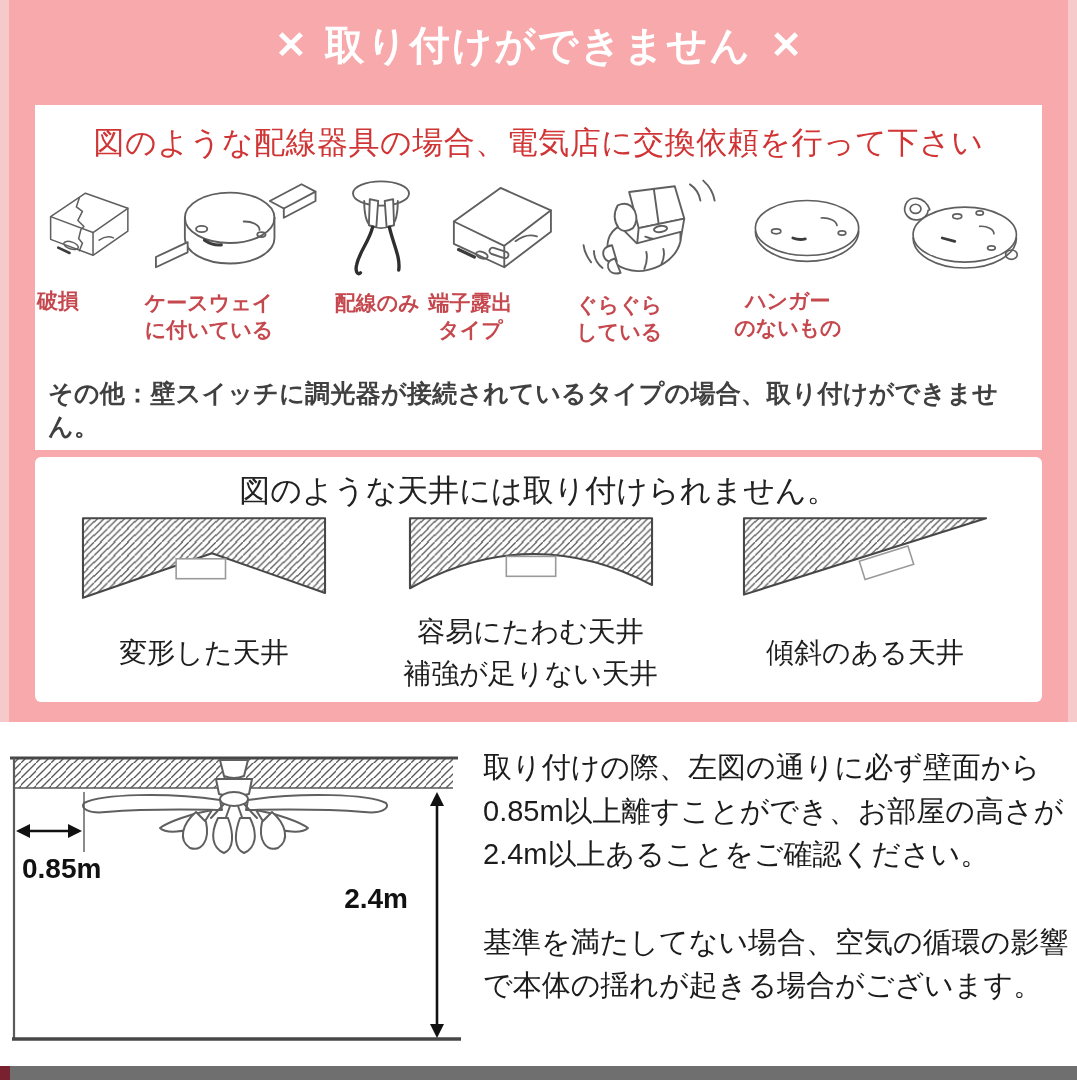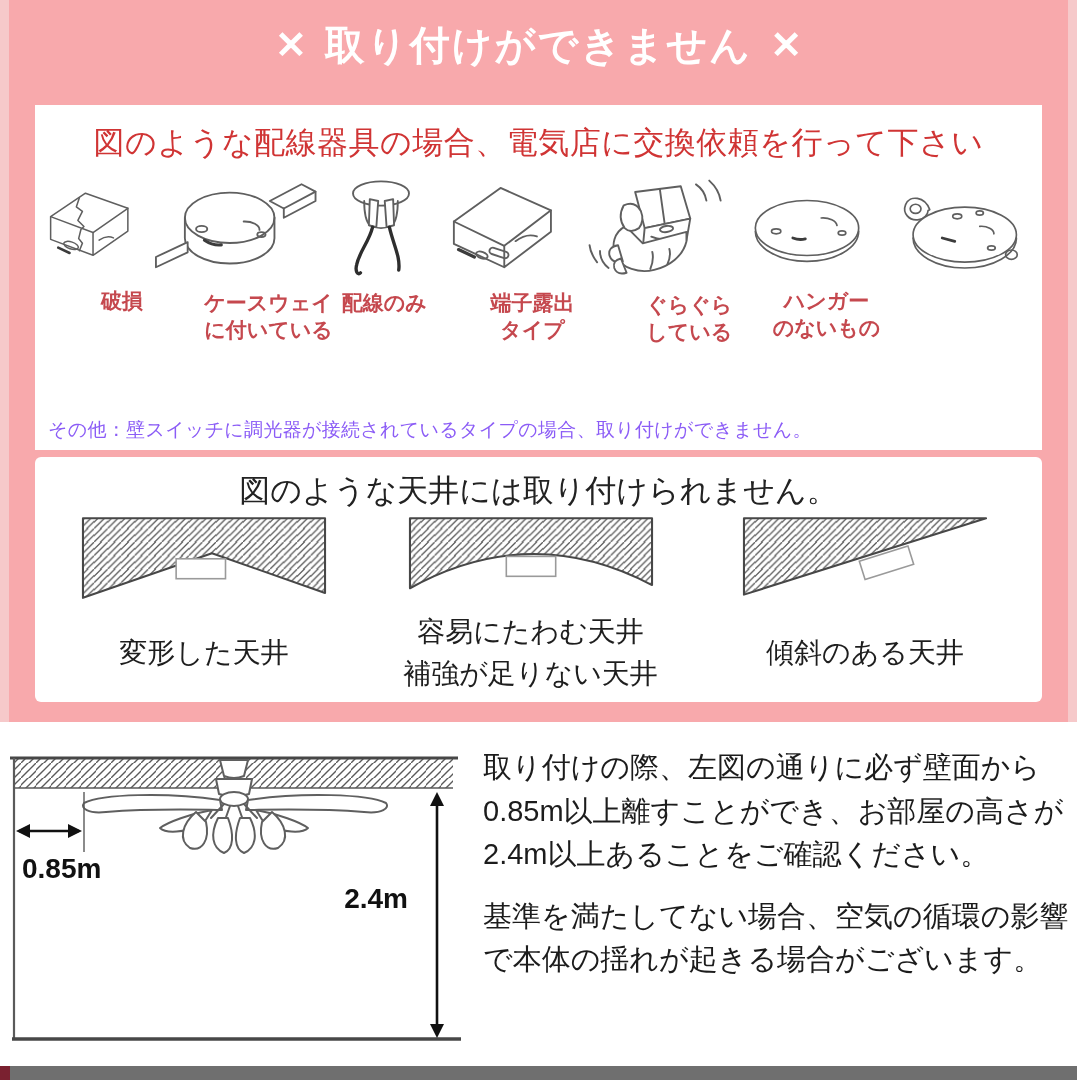--- a/index.html
+++ b/index.html
@@ -13,37 +13,37 @@
 
   .header { position:absolute; left:0; top:0; width:1077px; height:90px;
             display:flex; align-items:center; justify-content:center; gap:18px; color:#ffffff; }
   .header .xmark { font-size:38px; font-weight:bold; }
   .header .btitle { font-size:40px; font-weight:bold; letter-spacing:2px; }
 
   
   .panel1 { position:absolute; left:35px; top:105px; width:1007px; height:345px; background:#ffffff; }
   .p1-heading { margin:17px 8px 0; text-align:center; font-size:31px; color:#d03434; font-weight:500; letter-spacing:0.5px; }
   .icons-row { position:absolute; left:0; top:68px; width:1007px; display:flex; justify-content:space-between; align-items:flex-start; padding:0 2px; box-sizing:border-box; }
-  .witem { display:flex; flex-direction:column; align-items:flex-end; }
+  .witem { display:flex; flex-direction:column; align-items:flex-start; }
   .wlabel { margin-top:5px; font-size:21px; font-weight:bold; color:#c5484e; text-align:center; line-height:1.28; white-space:pre-line; }
-  .note { position:absolute; left:13px; bottom:7px; font-size:19px; font-weight:normal; color:#8b5cf6; letter-spacing:0.3px; }
+  .note { position:absolute; left:13px; bottom:7px; font-size:25px; font-weight:bold; color:#404040; letter-spacing:0.3px; }
 
   
   .panel2 { position:absolute; left:35px; top:457px; width:1007px; height:245px; background:#ffffff;border-radius:6px; }
   .p2-heading { margin:13px 0 0; text-align:center; font-size:31px; color:#222; font-weight:500; }
   .ceil-row { position:absolute; left:0; top:58px; width:1007px; display:flex; justify-content:space-between; padding:0 26px; box-sizing:border-box; align-items:flex-start;gap:36px; }
   .citem { display:flex; flex-direction:column; align-items:center; }
   .clabel-wrap { height:104px; display:flex; align-items:center; justify-content:center; }
   .clabel { font-size:28px; color:#1e1e1e; text-align:center; line-height:1.5; white-space:pre-line; font-weight:500; }
 
   
   .bottom { position:absolute; left:0; top:722px; width:1077px; height:344px; background:#ffffff; }
   .diagram { position:absolute; left:6px; top:26px; }
   .paras { position:absolute; left:483px; top:24px; width:586px; font-size:29px; color:#1c1c1c; line-height:1.5; }
-  .paras .p2nd { margin-top:18px; }
+  .paras .p2nd { margin-top:44px; }
 
   .footer-bar { position:absolute; left:0; top:1066px; width:1077px; height:14px; background:#6f6f6f; }
   .footer-accent { position:absolute; left:0; top:0; width:10px; height:14px; background:#7a2130; }
 
   
   svg .ln { fill:none; stroke:#5f5f5f; stroke-width:2; stroke-linecap:round; stroke-linejoin:round; }
   svg .fw { fill:#ffffff; stroke:#5f5f5f; stroke-width:2; stroke-linejoin:round; }
   svg .thick { fill:none; stroke:#3c3c3c; stroke-width:3.4; stroke-linecap:round; }
   svg .wire { fill:none; stroke:#2e2e2e; stroke-width:3.6; stroke-linecap:round; }
   svg .dim { fill:#111; font-weight:bold; font-size:28px; }

